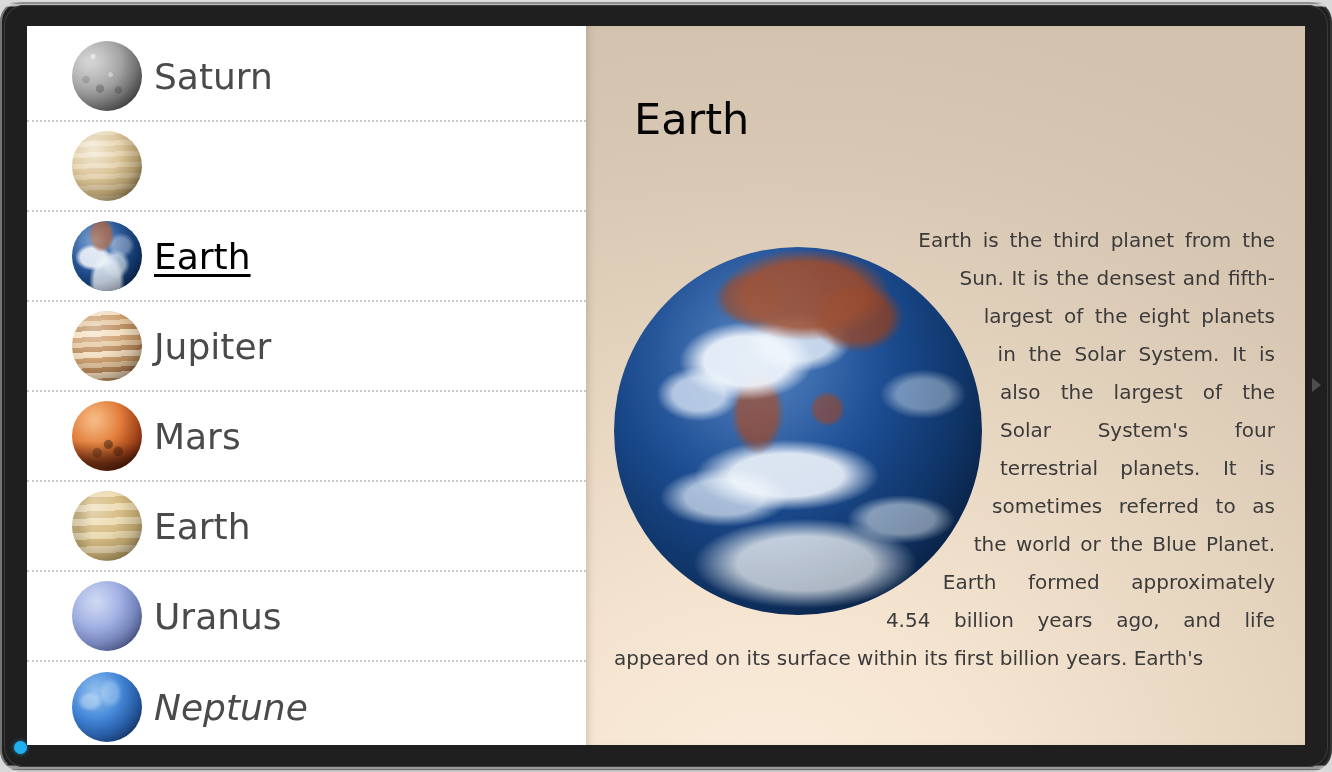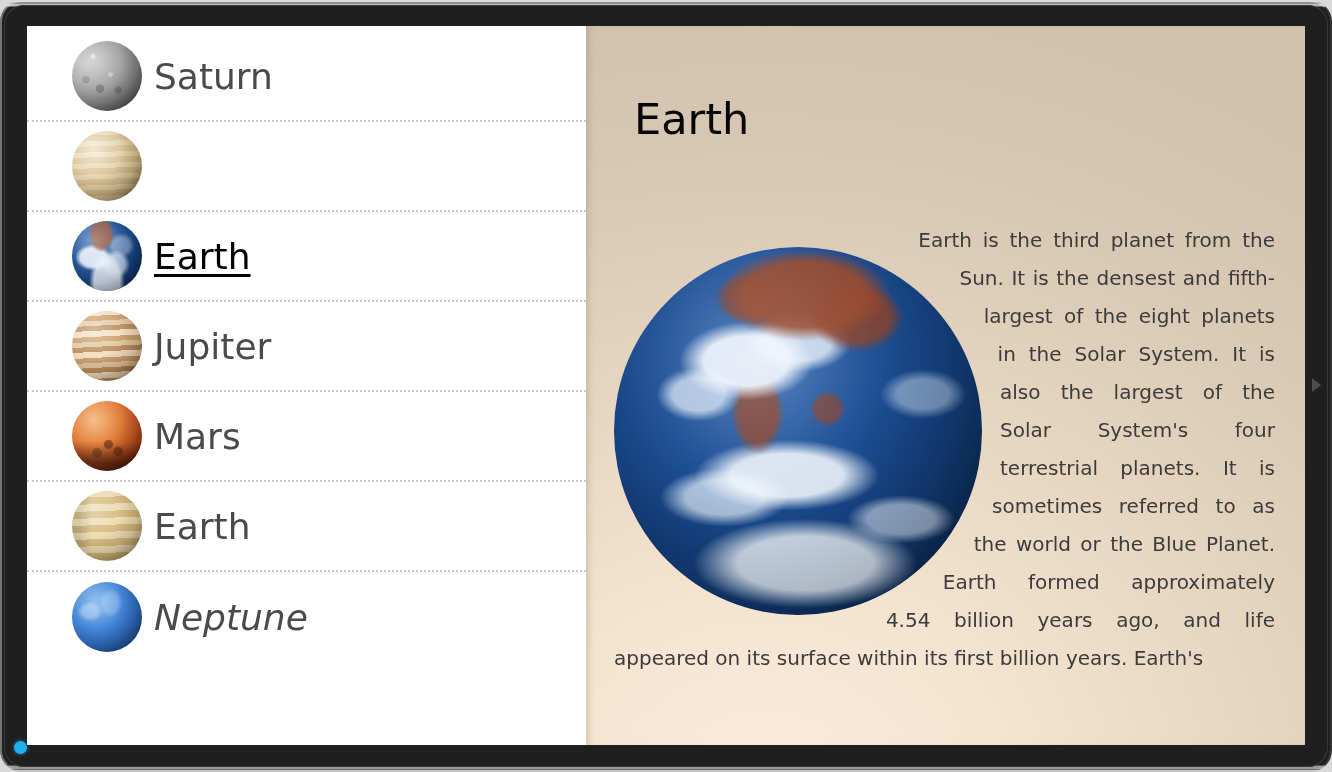--- a/index.html
+++ b/index.html
@@ -334,20 +334,24 @@
       <div class="planet-item">
         <span class="planet-orb orb-mars"></span>
         <span class="planet-label">Mars</span>
       </div>
 
       <div class="planet-item">
         <span class="planet-orb orb-saturn"></span>
         <span class="planet-label">Earth</span>
       </div>
 
+      <div class="planet-item">
+        <span class="planet-orb orb-uranus"></span>
+        <span class="planet-label">Uranus</span>
+      </div>
 
       <div class="planet-item">
         <span class="planet-orb orb-neptune"></span>
         <span class="planet-label">Neptune</span>
       </div>
 
     </div>
 
     <div id="content-panel">
       <div id="content-title">Earth</div>

